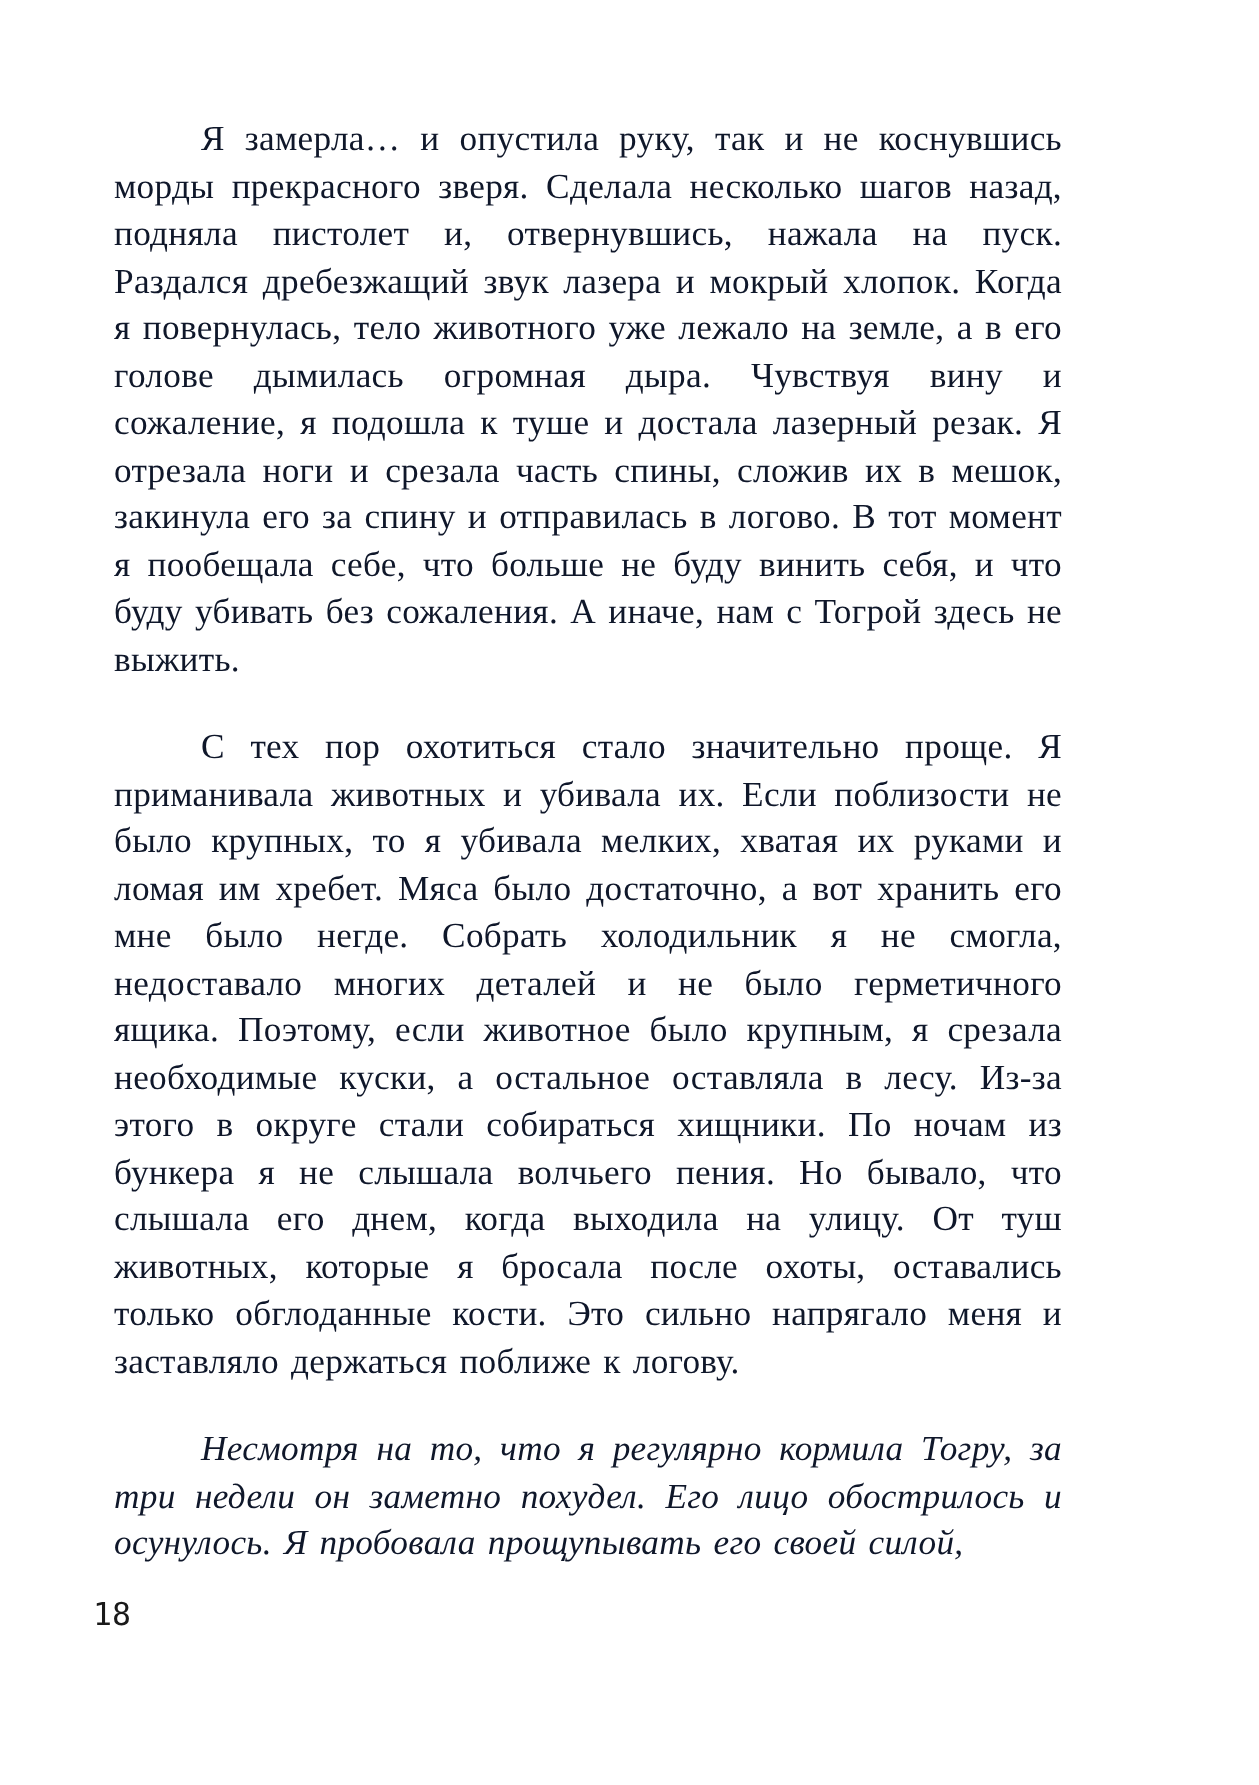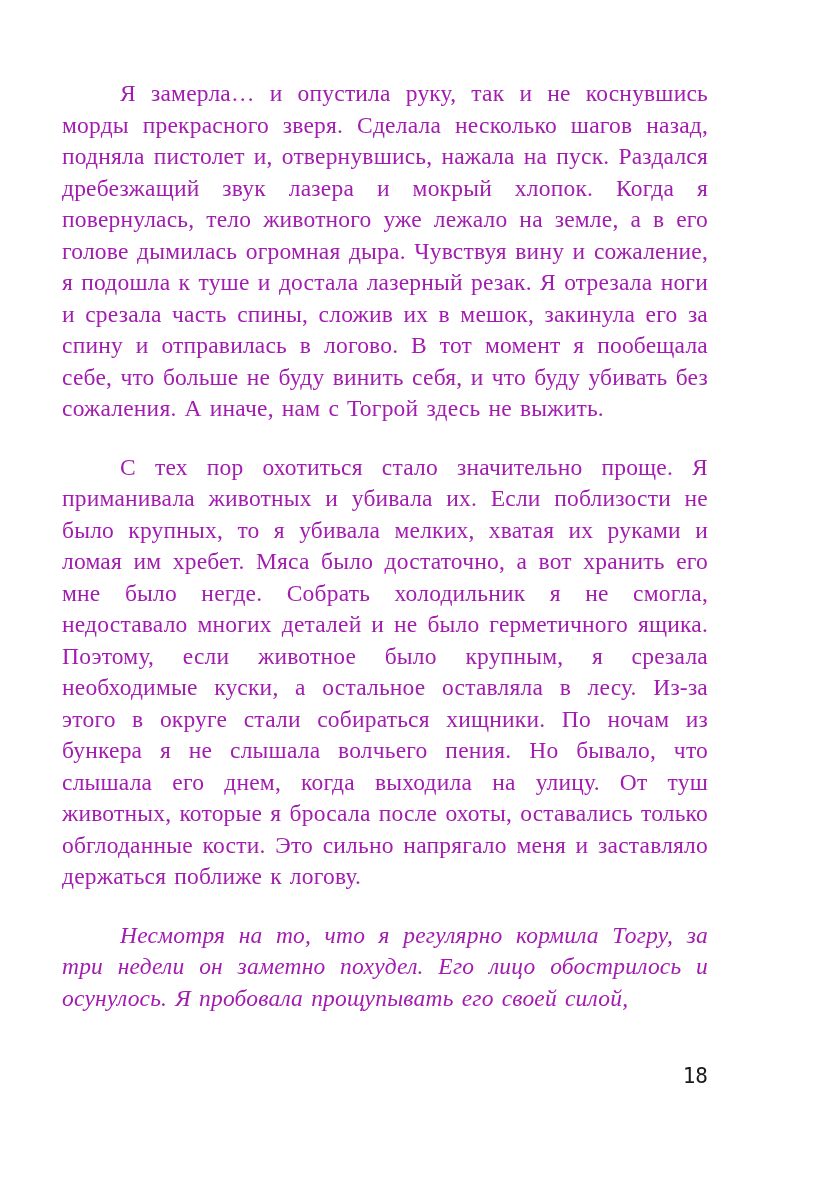--- a/index.html
+++ b/index.html
@@ -14,40 +14,40 @@
     background: #ffffff;
     overflow: hidden;
   }
   .text-block {
     position: absolute;
     left: 62px;
     top: 78px;
     width: 646px;
   }
   .text-block p {
-    margin: 0 0 27px 0;
+    margin: 0 0 27px 14px;
     font-family: "Liberation Serif", "DejaVu Serif", serif;
     font-size: 23.5px;
     line-height: 31.5px;
-    color: #a21caf;
+    color: #0f172a;
     text-align: justify;
     text-indent: 58px;
     letter-spacing: 0.2px;
     word-spacing: 2px;
   }
   .text-block p:last-child {
     margin-bottom: 0;
     font-style: italic;
   }
   .page-number {
     position: absolute;
     left: 62px;
     top: 1062px;
     width: 646px;
-    text-align: right;
+    text-align: left;
     font-family: "DejaVu Sans Mono", monospace;
     font-size: 21px;
     line-height: 28px;
     color: #1a1a1a;
   }
 </style>
 </head>
 <body>
 
 <div class="page">

